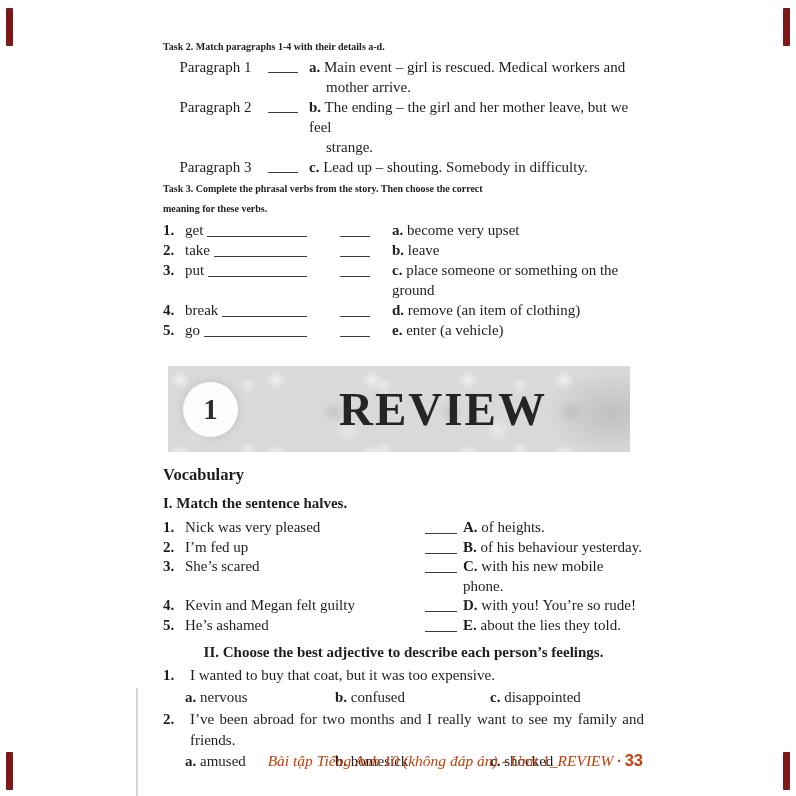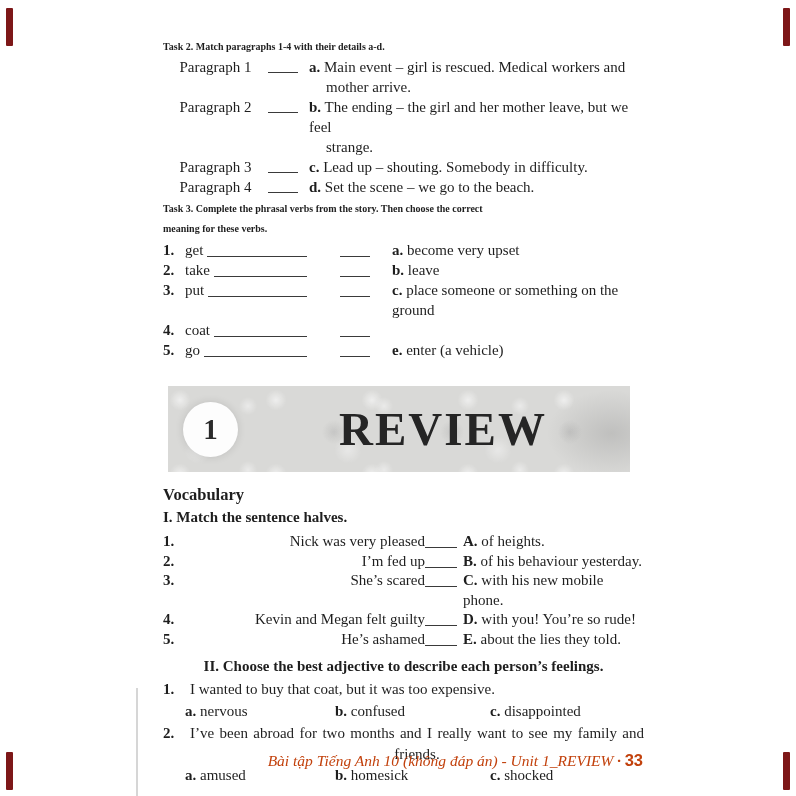--- a/index.html
+++ b/index.html
@@ -71,35 +71,35 @@
     display:flex; align-items:center; justify-content:center;
     font-weight:bold; font-size:29px; color:#2a2a2a;
   }
   .banner-title {
     flex:1; text-align:center; padding-left:18px;
     font-weight:bold; font-size:47px; letter-spacing:2px; color:#252525;
   }
 
   
   .vocab-heading { font-weight:bold; font-size:16.5px; margin-top:12px; line-height:22px;font-family:Liberation Serif, serif; }
-  .ex-heading { font-weight:bold; margin-top:1px; line-height:21px; }
+  .ex-heading { font-weight:bold; margin-top:7px; line-height:21px; }
   .v1-rows { margin-top:4px; }
   .v1-row { display:flex; align-items:flex-start; line-height:19.5px; }
   .v1-num { flex:0 0 22px; font-weight:bold; }
-  .v1-left { flex:0 0 240px;text-align:right; }
+  .v1-left { flex:0 0 240px; }
   .v1-row .blank { flex:0 0 32px; margin-right:6px; }
   .v1-letter { font-weight:bold; white-space:pre; }
 
   .ex2-heading { margin-top:7px;text-align:center; }
   .q-block { margin-top:2px; }
   .q-line { display:flex; line-height:20.5px; }
   .q-num { flex:0 0 27px; font-weight:bold; }
   .q-text { flex:1; }
   .q-text.justified { text-align:justify; text-align-last:justify; }
-  .q-cont { padding-left:27px; line-height:20.5px;text-align:center; }
+  .q-cont { padding-left:27px; line-height:20.5px; }
   .opts { display:flex; padding-left:22px; line-height:20.5px; margin:1px 0 2px 0; }
   .opt-a { flex:0 0 150px; }
   .opt-b { flex:0 0 155px; }
   .opt-c { flex:1; }
 
   
   .footer {
     position:absolute; right:153px; top:751px; width:480px;
     text-align:right; font-style:italic; font-size:15.5px; color:#c2410c;
   }
@@ -136,25 +136,20 @@
         <div class="t2-line2">strange.</div>
       </span>
     </div>
 
     <div class="t2-row">
       <span class="t2-label">Paragraph 3</span>
       <span class="blank"></span>
       <span class="t2-detail"><span class="opt-letter">c.</span><span> Lead up – shouting. Somebody in difficulty.</span></span>
     </div>
 
-    <div class="t2-row">
-      <span class="t2-label">Paragraph 4</span>
-      <span class="blank"></span>
-      <span class="t2-detail"><span class="opt-letter">d.</span><span> Set the scene – we go to the beach.</span></span>
-    </div>
 
     <div class="task-heading" style="margin-top:2px;">Task 3. Complete the phrasal verbs from the story. Then choose the correct</div>
     <div class="task-heading">meaning for these verbs.</div>
 
     <div class="t3-row" style="margin-top:2px;">
       <span class="t3-num">1.</span>
       <span class="t3-verbcol">
           <span class="t3-verb">get </span>
           <span class="fill-blank"></span>
         </span>
@@ -178,24 +173,25 @@
           <span class="t3-verb">put </span>
           <span class="fill-blank"></span>
         </span>
       <span class="blank t3-midblank"></span>
       <span class="t3-meaning"><span class="opt-letter">c.</span><span> place someone or something on the ground</span></span>
     </div>
 
     <div class="t3-row">
       <span class="t3-num">4.</span>
       <span class="t3-verbcol">
-          <span class="t3-verb">coat </span>
-          <span class="fill-blank"></span>
-        </span>
-      <span class="blank t3-midblank"></span>
+          <span class="t3-verb">break </span>
+          <span class="fill-blank"></span>
+        </span>
+      <span class="blank t3-midblank"></span>
+      <span class="t3-meaning"><span class="opt-letter">d.</span><span> remove (an item of clothing)</span></span>
     </div>
 
     <div class="t3-row">
       <span class="t3-num">5.</span>
       <span class="t3-verbcol">
           <span class="t3-verb">go </span>
           <span class="fill-blank"></span>
         </span>
       <span class="blank t3-midblank"></span>
       <span class="t3-meaning"><span class="opt-letter">e.</span><span> enter (a vehicle)</span></span>

